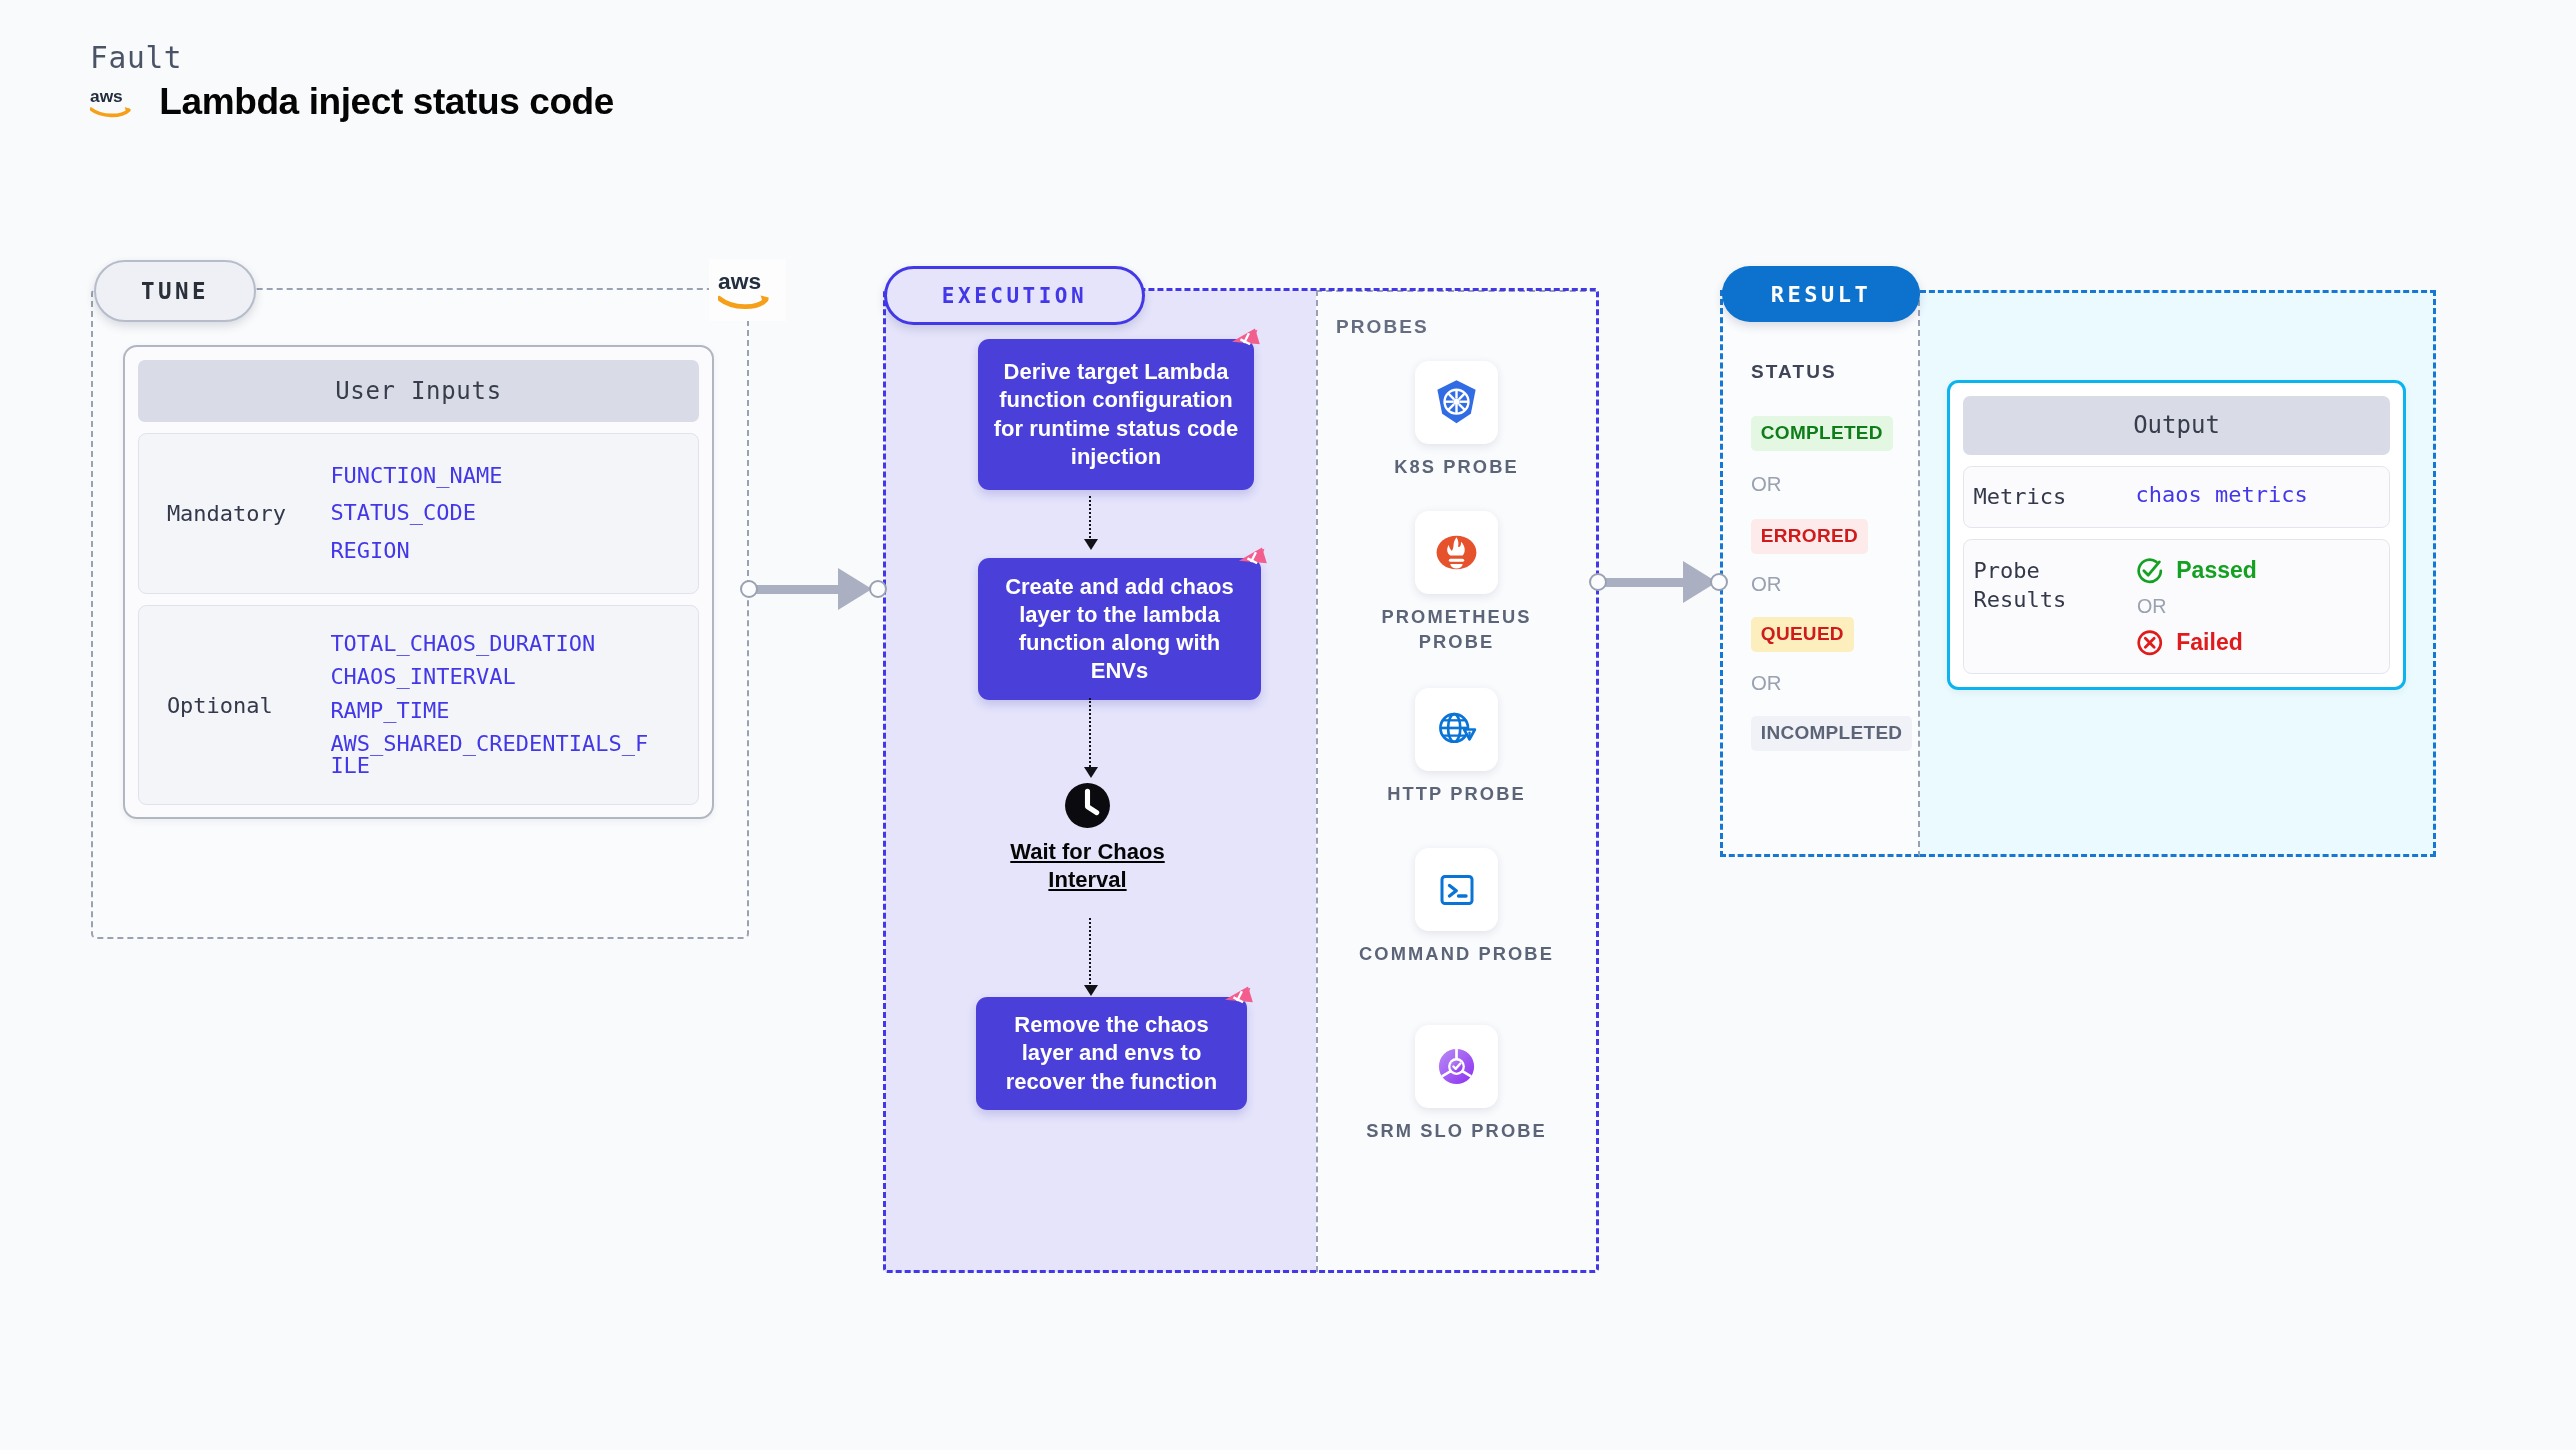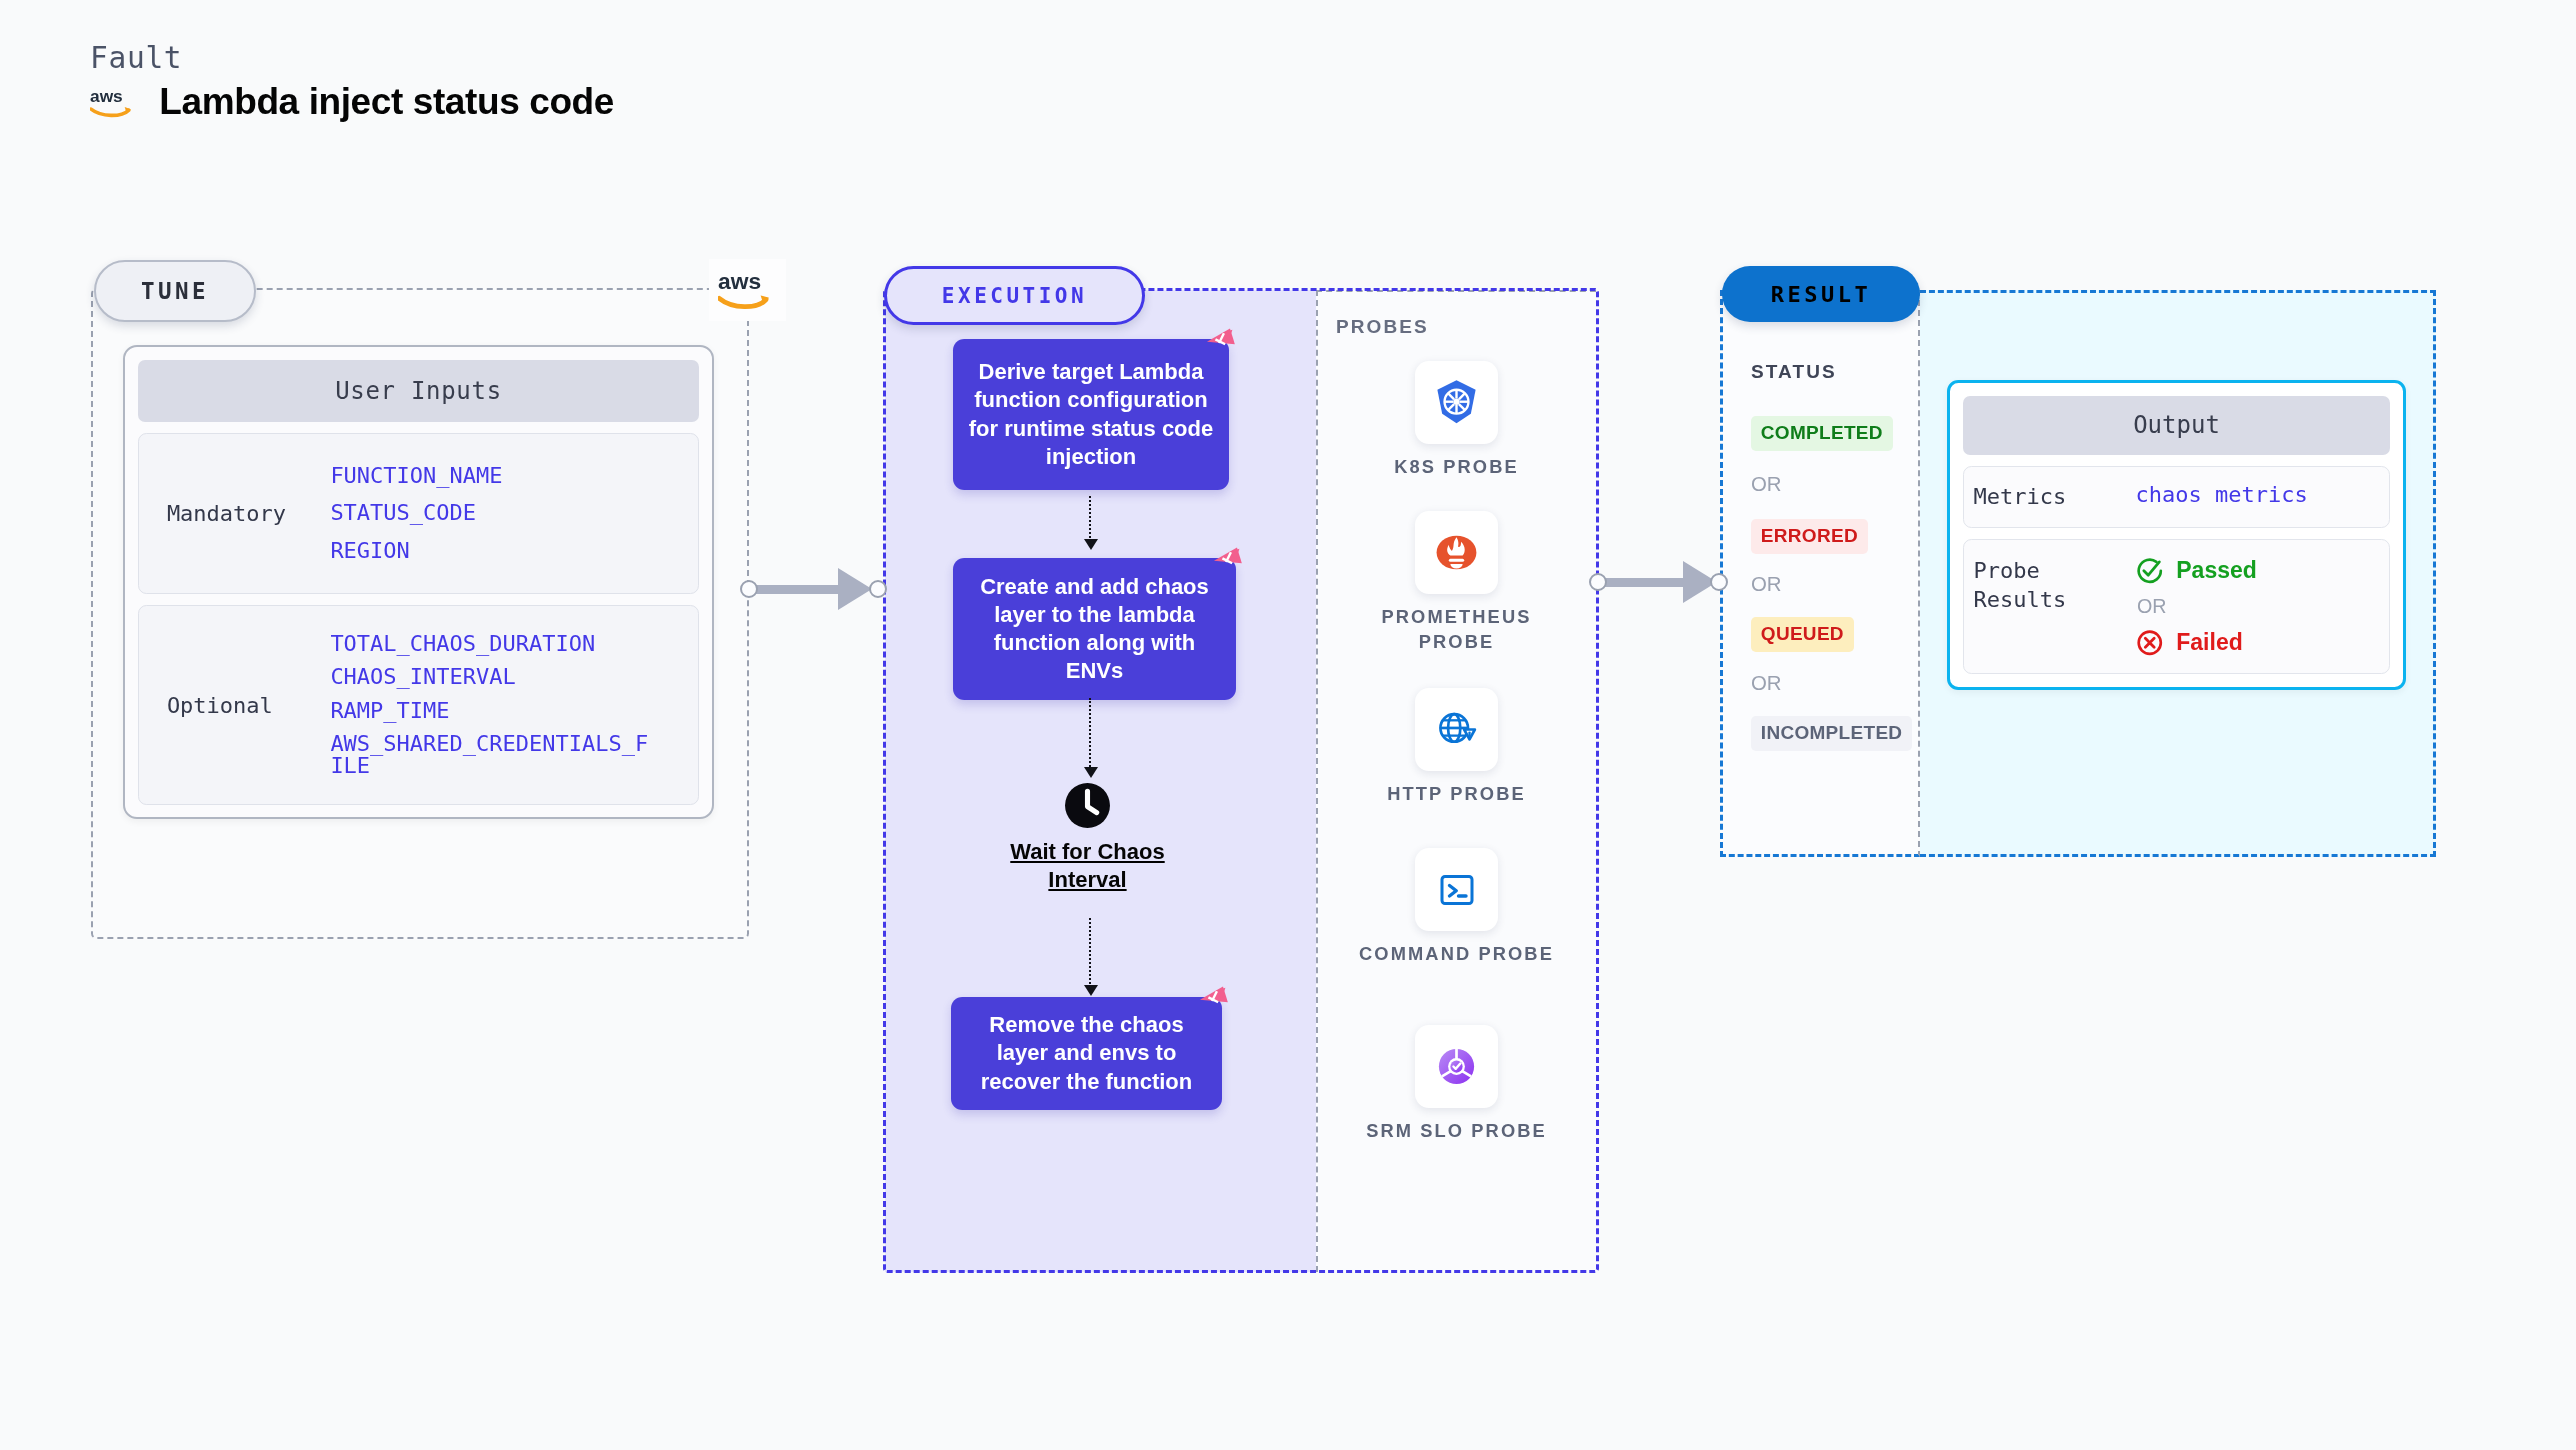--- a/index.html
+++ b/index.html
@@ -169,20 +169,21 @@
     font-weight: bold;
     font-size: 22px;
     line-height: 1.28;
     text-align: center;
     display: flex;
     align-items: center;
     justify-content: flex-start;
     padding: 9.8px 15.5px;
     box-sizing: border-box;
     box-shadow: 0 4.2px 9.8px rgba(50,40,170,.18);
+    margin-left: 25px;
   }
   .litmus-badge {
     position: absolute;
     right: -11.3px;
     top: -12.7px;
     width: 37px; height: 34px;
   }
   .exec-arrow {
     position: absolute;
     width: 2.1px;
@@ -262,21 +263,21 @@
     width: 516px; height: 567px;
     border: 3.5px dashed #1778d4;
     border-left: none;
     background: #eafaff;
     box-sizing: border-box;
   }
   #result-pill {
     left: 1722px; top: 266px;
     width: 198px; height: 56px;
     background: #0d72cd;
-    color: #000000;
+    color: #ffffff;
     font-size: 22px;
   }
   #status-title {
     position: absolute;
     left: 1751px; top: 361px;
     font-size: 19px;
     font-weight: bold;
     letter-spacing: 2.1px;
     color: #3f4557;
   }

